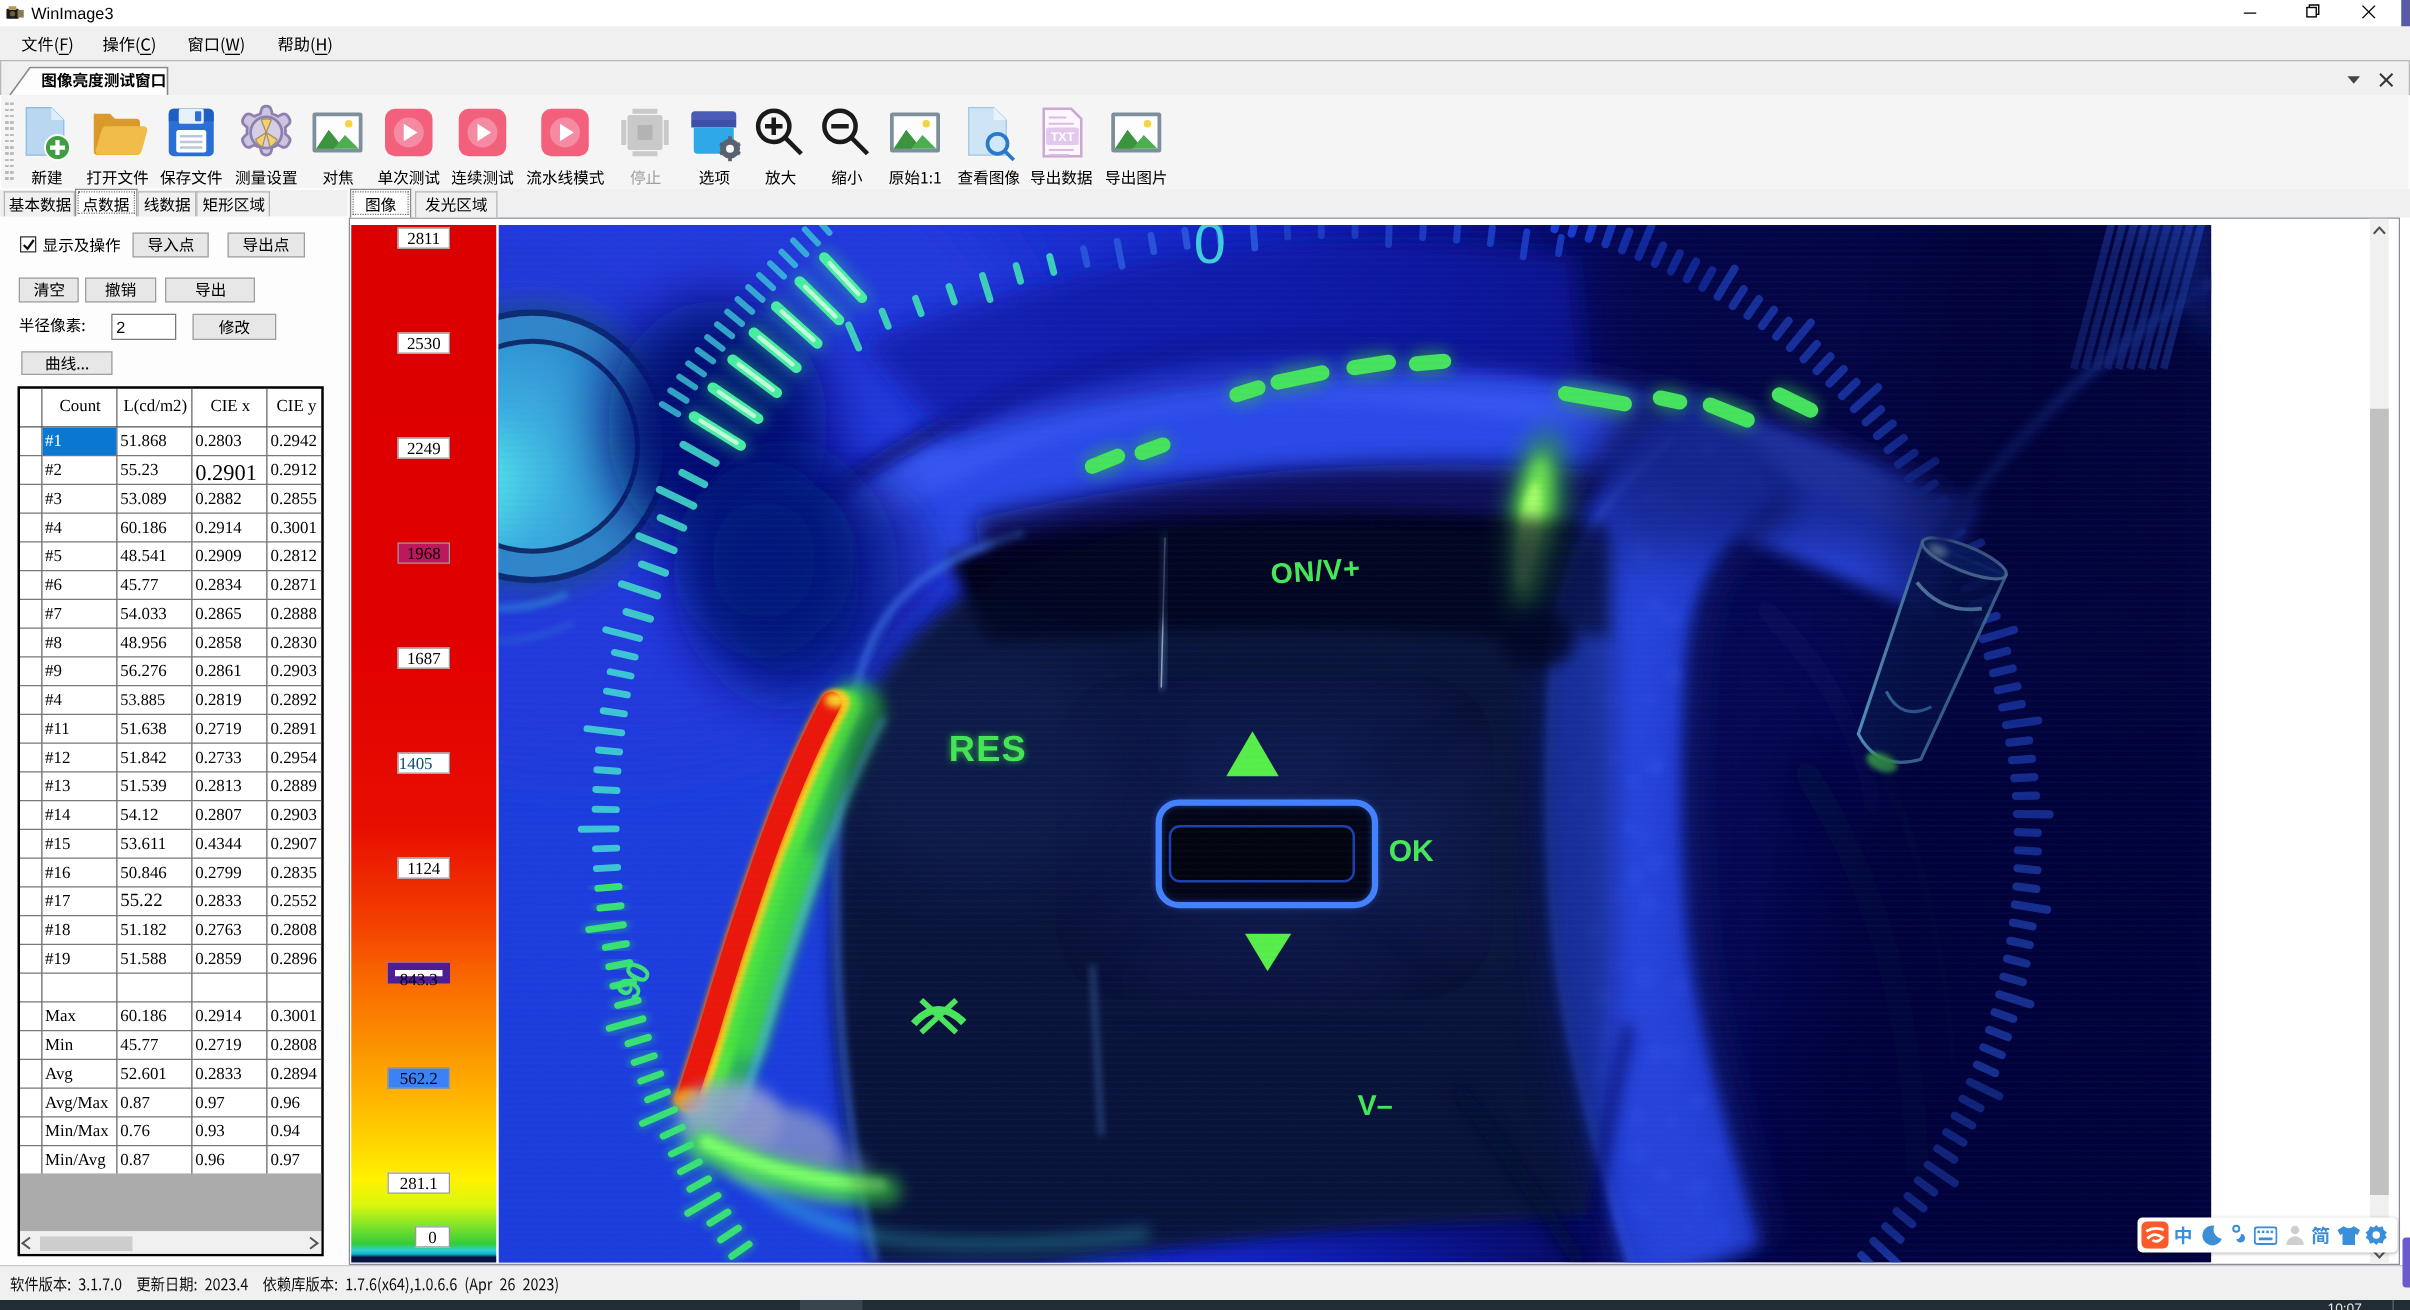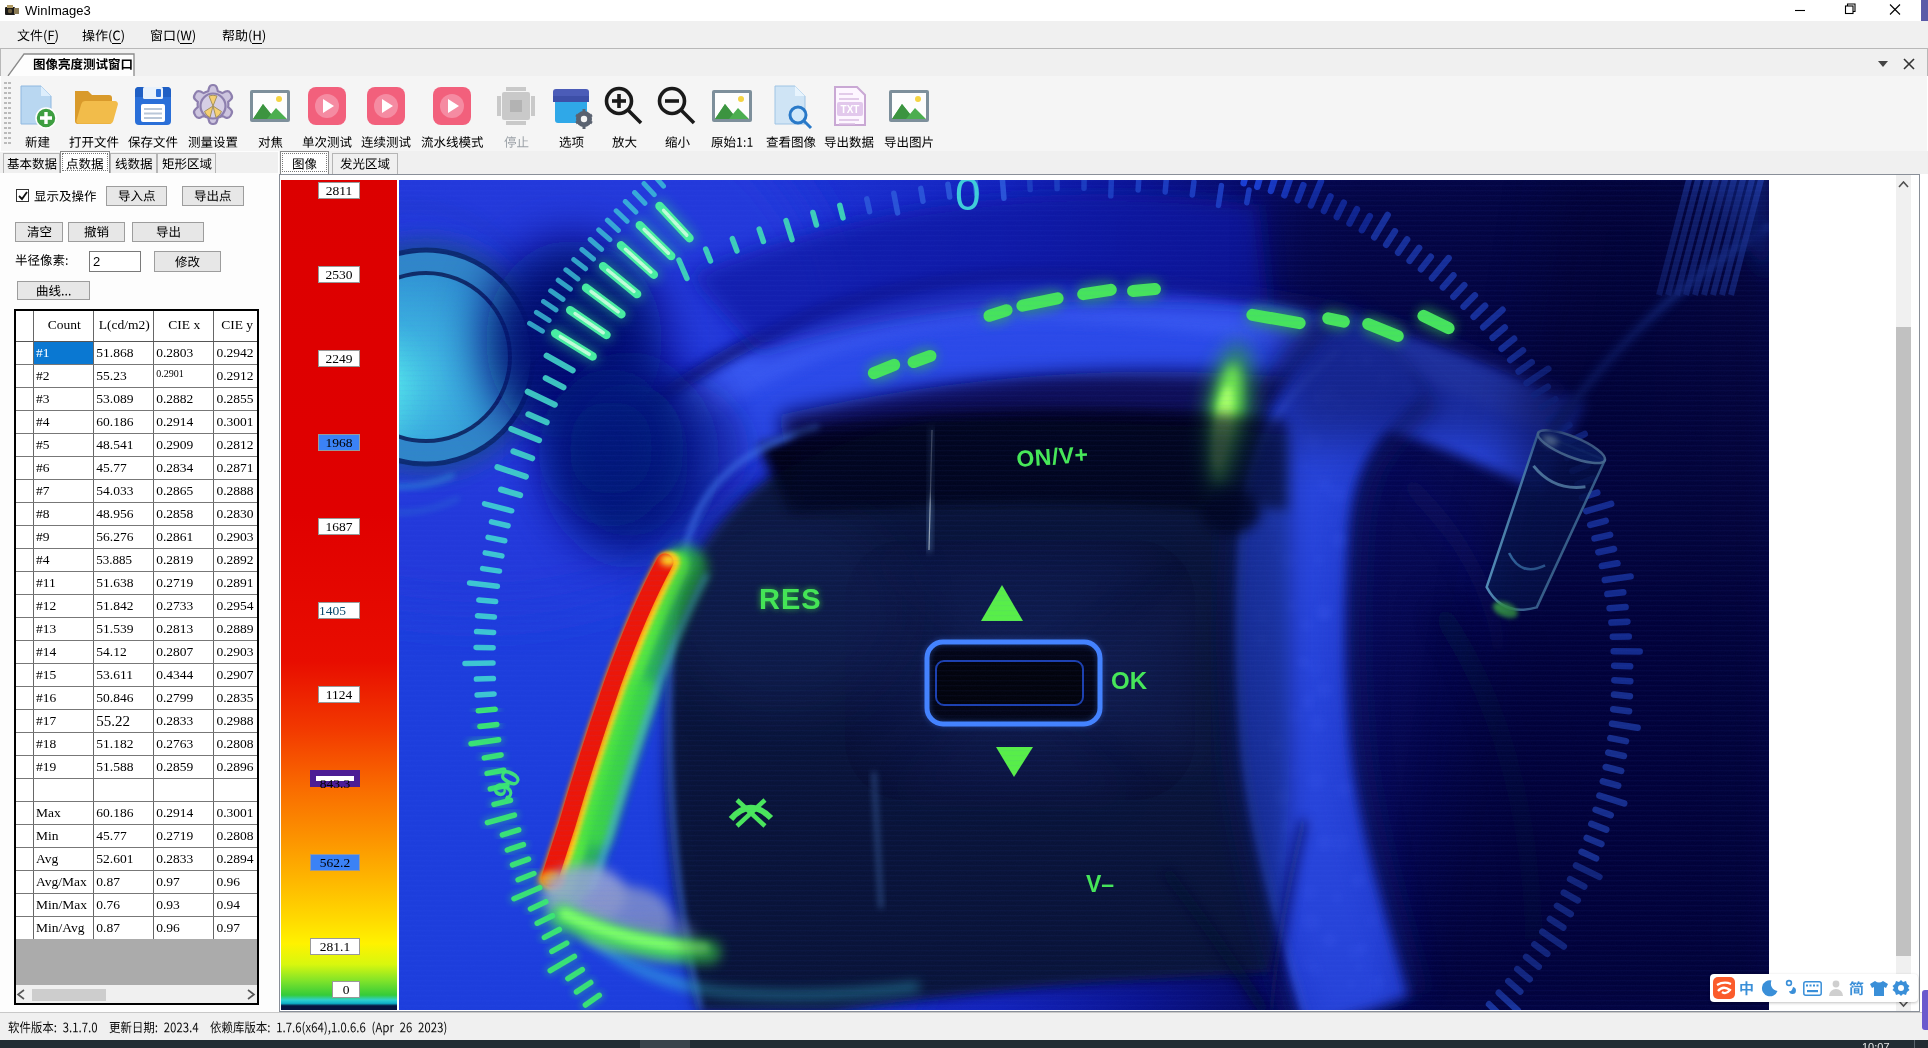--- a/index.html
+++ b/index.html
@@ -307,21 +307,21 @@
 <div class="abs" style="left:217.4px;top:317px;width:39.599999999999994px;text-align:center;font-family:'Liberation Serif',serif;font-size:13.5px;color:#000">CIE y</div>
 <div class="abs" style="left:34px;top:342.0px;width:59.3px;height:22.0px;background:#0a78d2"></div>
 <div class="abs" style="left:15.5px;top:364px;width:241.5px;height:1px;background:#777"></div>
 <div class="abs" style="left:36px;top:345px;font-family:'Liberation Serif',serif;font-size:13.5px;color:#000;color:#fff">#1</div>
 <div class="abs" style="left:96.3px;top:345px;font-family:'Liberation Serif',serif;font-size:13.5px;color:#000;color:#000">51.868</div>
 <div class="abs" style="left:156.2px;top:345px;font-family:'Liberation Serif',serif;font-size:13.5px;color:#000;color:#000">0.2803</div>
 <div class="abs" style="left:216.4px;top:345px;font-family:'Liberation Serif',serif;font-size:13.5px;color:#000;color:#000">0.2942</div>
 <div class="abs" style="left:15.5px;top:387px;width:241.5px;height:1px;background:#777"></div>
 <div class="abs" style="left:36px;top:368px;font-family:'Liberation Serif',serif;font-size:13.5px;color:#000;color:#000">#2</div>
 <div class="abs" style="left:96.3px;top:368px;font-family:'Liberation Serif',serif;font-size:13.5px;color:#000;color:#000">55.23</div>
-<div class="abs" style="left:156.2px;top:368px;font-family:'Liberation Serif',serif;font-size:10px;color:#000;color:#000">0.2901</div>
+<div class="abs" style="left:156.2px;top:368px;font-family:'Liberation Serif',serif;font-size:18px;color:#000;color:#000">0.2901</div>
 <div class="abs" style="left:216.4px;top:368px;font-family:'Liberation Serif',serif;font-size:13.5px;color:#000;color:#000">0.2912</div>
 <div class="abs" style="left:15.5px;top:410px;width:241.5px;height:1px;background:#777"></div>
 <div class="abs" style="left:36px;top:391px;font-family:'Liberation Serif',serif;font-size:13.5px;color:#000;color:#000">#3</div>
 <div class="abs" style="left:96.3px;top:391px;font-family:'Liberation Serif',serif;font-size:13.5px;color:#000;color:#000">53.089</div>
 <div class="abs" style="left:156.2px;top:391px;font-family:'Liberation Serif',serif;font-size:13.5px;color:#000;color:#000">0.2882</div>
 <div class="abs" style="left:216.4px;top:391px;font-family:'Liberation Serif',serif;font-size:13.5px;color:#000;color:#000">0.2855</div>
 <div class="abs" style="left:15.5px;top:433px;width:241.5px;height:1px;background:#777"></div>
 <div class="abs" style="left:36px;top:414px;font-family:'Liberation Serif',serif;font-size:13.5px;color:#000;color:#000">#4</div>
 <div class="abs" style="left:96.3px;top:414px;font-family:'Liberation Serif',serif;font-size:13.5px;color:#000;color:#000">60.186</div>
 <div class="abs" style="left:156.2px;top:414px;font-family:'Liberation Serif',serif;font-size:13.5px;color:#000;color:#000">0.2914</div>
@@ -383,21 +383,21 @@
 <div class="abs" style="left:216.4px;top:667px;font-family:'Liberation Serif',serif;font-size:13.5px;color:#000;color:#000">0.2907</div>
 <div class="abs" style="left:15.5px;top:709px;width:241.5px;height:1px;background:#777"></div>
 <div class="abs" style="left:36px;top:690px;font-family:'Liberation Serif',serif;font-size:13.5px;color:#000;color:#000">#16</div>
 <div class="abs" style="left:96.3px;top:690px;font-family:'Liberation Serif',serif;font-size:13.5px;color:#000;color:#000">50.846</div>
 <div class="abs" style="left:156.2px;top:690px;font-family:'Liberation Serif',serif;font-size:13.5px;color:#000;color:#000">0.2799</div>
 <div class="abs" style="left:216.4px;top:690px;font-family:'Liberation Serif',serif;font-size:13.5px;color:#000;color:#000">0.2835</div>
 <div class="abs" style="left:15.5px;top:732px;width:241.5px;height:1px;background:#777"></div>
 <div class="abs" style="left:36px;top:713px;font-family:'Liberation Serif',serif;font-size:13.5px;color:#000;color:#000">#17</div>
 <div class="abs" style="left:96.3px;top:713px;font-family:'Liberation Serif',serif;font-size:15px;color:#000;color:#000">55.22</div>
 <div class="abs" style="left:156.2px;top:713px;font-family:'Liberation Serif',serif;font-size:13.5px;color:#000;color:#000">0.2833</div>
-<div class="abs" style="left:216.4px;top:713px;font-family:'Liberation Serif',serif;font-size:13.5px;color:#000;color:#000">0.2988</div>
+<div class="abs" style="left:216.4px;top:713px;font-family:'Liberation Serif',serif;font-size:13.5px;color:#000;color:#000">0.2552</div>
 <div class="abs" style="left:15.5px;top:755px;width:241.5px;height:1px;background:#777"></div>
 <div class="abs" style="left:36px;top:736px;font-family:'Liberation Serif',serif;font-size:13.5px;color:#000;color:#000">#18</div>
 <div class="abs" style="left:96.3px;top:736px;font-family:'Liberation Serif',serif;font-size:13.5px;color:#000;color:#000">51.182</div>
 <div class="abs" style="left:156.2px;top:736px;font-family:'Liberation Serif',serif;font-size:13.5px;color:#000;color:#000">0.2763</div>
 <div class="abs" style="left:216.4px;top:736px;font-family:'Liberation Serif',serif;font-size:13.5px;color:#000;color:#000">0.2808</div>
 <div class="abs" style="left:15.5px;top:778px;width:241.5px;height:1px;background:#777"></div>
 <div class="abs" style="left:36px;top:759px;font-family:'Liberation Serif',serif;font-size:13.5px;color:#000;color:#000">#19</div>
 <div class="abs" style="left:96.3px;top:759px;font-family:'Liberation Serif',serif;font-size:13.5px;color:#000;color:#000">51.588</div>
 <div class="abs" style="left:156.2px;top:759px;font-family:'Liberation Serif',serif;font-size:13.5px;color:#000;color:#000">0.2859</div>
 <div class="abs" style="left:216.4px;top:759px;font-family:'Liberation Serif',serif;font-size:13.5px;color:#000;color:#000">0.2896</div>
@@ -449,21 +449,21 @@
 <div class="abs" style="left:332px;top:153px;width:66px;height:21px;background:#f0f0f0;border:1px solid #b5b5b5;border-bottom:none"></div>
 <svg class="abs" style="left:340px;top:156px;overflow:visible" width="52" height="16">
     <path transform="translate(0,12.4)" fill="#000" d="M8.4 -9.9C9.0 -9.3 9.7 -8.5 10.0 -8.0L10.8 -8.5C10.4 -9.0 9.7 -9.8 9.1 -10.3ZM1.8 -6.5C1.9 -6.7 2.4 -6.8 3.1 -6.8H4.9C4.1 -4.2 2.7 -2.1 0.4 -0.7C0.6 -0.6 1.0 -0.2 1.1 0.0C2.7 -1.0 3.9 -2.3 4.8 -3.8C5.3 -2.9 5.9 -2.1 6.6 -1.4C5.6 -0.6 4.3 -0.1 3.0 0.2C3.2 0.4 3.4 0.8 3.5 1.0C4.9 0.6 6.2 0.1 7.4 -0.8C8.5 0.1 9.9 0.7 11.5 1.0C11.6 0.8 11.9 0.4 12.1 0.2C10.5 -0.1 9.2 -0.6 8.1 -1.4C9.2 -2.3 10.0 -3.6 10.6 -5.2L9.9 -5.5L9.7 -5.4H5.5C5.7 -5.8 5.8 -6.3 6.0 -6.8H11.6L11.6 -7.7H6.2C6.4 -8.5 6.6 -9.4 6.7 -10.4L5.7 -10.6C5.5 -9.5 5.4 -8.6 5.1 -7.7H2.9C3.2 -8.3 3.6 -9.2 3.8 -10.0L2.8 -10.2C2.6 -9.2 2.1 -8.2 2.0 -7.9C1.8 -7.7 1.7 -7.5 1.5 -7.4C1.6 -7.2 1.8 -6.7 1.8 -6.5ZM7.4 -1.9C6.5 -2.7 5.8 -3.5 5.3 -4.5H9.3C8.8 -3.5 8.2 -2.6 7.4 -1.9Z M14.2 -9.6C14.9 -8.6 15.5 -7.3 15.7 -6.5L16.6 -6.8C16.4 -7.7 15.7 -8.9 15.1 -9.9ZM22.4 -10.0C22.1 -9.0 21.4 -7.7 20.9 -6.8L21.7 -6.5C22.2 -7.3 22.9 -8.6 23.4 -9.7ZM18.2 -10.5V-5.7H13.2V-4.8H16.5C16.3 -2.5 15.8 -0.7 12.9 0.2C13.1 0.4 13.4 0.8 13.5 1.0C16.7 -0.0 17.3 -2.1 17.5 -4.8H19.8V-0.4C19.8 0.7 20.1 1.0 21.3 1.0C21.5 1.0 22.8 1.0 23.1 1.0C24.1 1.0 24.4 0.4 24.5 -1.6C24.2 -1.7 23.8 -1.9 23.6 -2.0C23.6 -0.2 23.5 0.1 23.0 0.1C22.7 0.1 21.6 0.1 21.4 0.1C20.9 0.1 20.8 0.0 20.8 -0.4V-4.8H24.4V-5.7H19.2V-10.5Z M36.6 -9.8H26.2V0.6H36.9V-0.3H27.1V-8.9H36.6ZM28.2 -7.3C29.2 -6.5 30.3 -5.6 31.3 -4.6C30.2 -3.5 29.1 -2.6 27.8 -1.9C28.1 -1.7 28.4 -1.3 28.6 -1.2C29.8 -1.9 30.9 -2.9 32.0 -4.0C33.1 -3.0 34.0 -1.9 34.6 -1.2L35.4 -1.8C34.7 -2.6 33.7 -3.6 32.6 -4.7C33.5 -5.7 34.3 -6.8 35.0 -8.0L34.1 -8.3C33.5 -7.2 32.8 -6.2 31.9 -5.3C30.9 -6.2 29.9 -7.1 28.9 -7.9Z M41.2 -1.3 41.4 -0.4C42.6 -0.7 44.2 -1.2 45.7 -1.6L45.6 -2.4C44.0 -2.0 42.3 -1.5 41.2 -1.3ZM42.7 -5.9H44.3V-3.7H42.7ZM42.0 -6.6V-3.0H45.1V-6.6ZM38.0 -1.6 38.3 -0.7C39.3 -1.2 40.5 -1.8 41.7 -2.4L41.4 -3.2L40.2 -2.7V-6.6H41.4V-7.5H40.2V-10.4H39.4V-7.5H38.0V-6.6H39.4V-2.2C38.8 -2.0 38.4 -1.8 38.0 -1.6ZM48.3 -6.6C48.0 -5.4 47.6 -4.3 47.1 -3.4C46.9 -4.6 46.8 -6.1 46.7 -7.8H49.4V-8.7H48.7L49.2 -9.2C48.9 -9.6 48.3 -10.1 47.7 -10.5L47.2 -10.0C47.7 -9.6 48.4 -9.0 48.7 -8.7H46.7L46.7 -10.5H45.8L45.8 -8.7H41.6V-7.8H45.8C45.9 -5.7 46.1 -3.7 46.4 -2.2C45.7 -1.2 44.8 -0.4 43.8 0.3C44.0 0.4 44.4 0.7 44.5 0.9C45.3 0.3 46.0 -0.4 46.6 -1.1C47.0 0.2 47.5 1.0 48.3 1.0C49.1 1.0 49.4 0.5 49.5 -1.2C49.3 -1.3 49.0 -1.5 48.8 -1.7C48.8 -0.4 48.7 0.1 48.4 0.1C48.0 0.1 47.6 -0.7 47.3 -2.1C48.1 -3.3 48.7 -4.8 49.1 -6.4Z"></path>
   </svg>
 <div class="abs" style="left:281px;top:180px;width:116px;height:830px;background:linear-gradient(to bottom,
 #dc0000 0%,#e00000 40%,#e80d00 58%,#f23800 66%,#f96a00 73%,#fc9100 79%,#feb400 84%,#ffd900 89%,
 #fff200 92%,#d8f70e 94.5%,#7fe32a 96.5%,#35cb3a 98.2%,#2ed0d0 98.8%,#0fb0c8 99.2%,#071440 99.5%,#071440 100%)"></div>
 <div class="abs" style="left:318px;top:182px;width:42px;height:17px;background:#fff;border:1px solid #999;text-align:center;font-family:'Liberation Serif',serif;font-size:13.5px;color:#000;line-height:15px">2811</div>
 <div class="abs" style="left:318px;top:266px;width:42px;height:17px;background:#fff;border:1px solid #999;text-align:center;font-family:'Liberation Serif',serif;font-size:13.5px;color:#000;line-height:15px">2530</div>
 <div class="abs" style="left:318px;top:350px;width:42px;height:17px;background:#fff;border:1px solid #999;text-align:center;font-family:'Liberation Serif',serif;font-size:13.5px;color:#000;line-height:15px">2249</div>
-<div class="abs" style="left:318px;top:434px;width:42px;height:17px;background:#3b82f6;border:1px solid #999;text-align:center;font-family:'Liberation Serif',serif;font-size:13.5px;color:#000;line-height:15px">1968</div>
+<div class="abs" style="left:318px;top:434px;width:42px;height:17px;background:#be185d;border:1px solid #999;text-align:center;font-family:'Liberation Serif',serif;font-size:13.5px;color:#000;line-height:15px">1968</div>
 <div class="abs" style="left:318px;top:518px;width:42px;height:17px;background:#fff;border:1px solid #999;text-align:center;font-family:'Liberation Serif',serif;font-size:13.5px;color:#000;line-height:15px">1687</div>
 <div class="abs" style="left:318px;top:602px;width:42px;height:17px;background:#fff;border:1px solid #999;text-align:left;font-family:'Liberation Serif',serif;font-size:13.5px;color:#0c4a6e;line-height:15px">1405</div>
 <div class="abs" style="left:318px;top:686px;width:42px;height:17px;background:#fff;border:1px solid #999;text-align:center;font-family:'Liberation Serif',serif;font-size:13.5px;color:#000;line-height:15px">1124</div>
 <div class="abs" style="left:310px;top:770px;width:50px;height:17px;background:#fff;border:6px solid #4c1d95;text-align:center;font-family:'Liberation Serif',serif;font-size:13.5px;color:#000;line-height:15px">843.3</div>
 <div class="abs" style="left:310px;top:854px;width:50px;height:17px;background:#3b82f6;border:1px solid #999;text-align:center;font-family:'Liberation Serif',serif;font-size:13.5px;color:#000;line-height:15px">562.2</div>
 <div class="abs" style="left:310px;top:938px;width:50px;height:17px;background:#fff;border:1px solid #999;text-align:center;font-family:'Liberation Serif',serif;font-size:13.5px;color:#000;line-height:15px">281.1</div>
 <div class="abs" style="left:332px;top:981px;width:28px;height:17px;background:#fff;border:1px solid #999;text-align:center;font-family:'Liberation Serif',serif;font-size:13.5px;color:#000;line-height:15px">0</div>
 <svg class="abs" style="left:399px;top:180px" width="1370" height="830" viewBox="0 0 1370 830">
     <defs>
 <filter id="b2" x="-80%" y="-80%" width="260%" height="260%">

